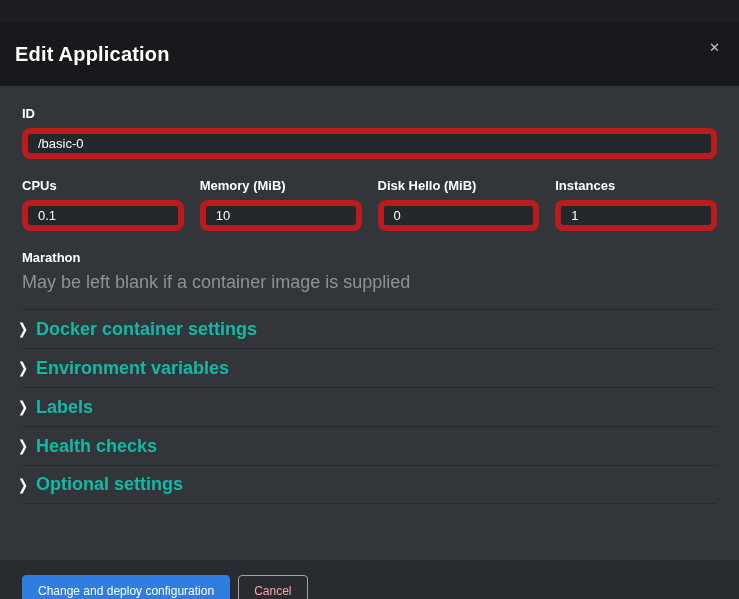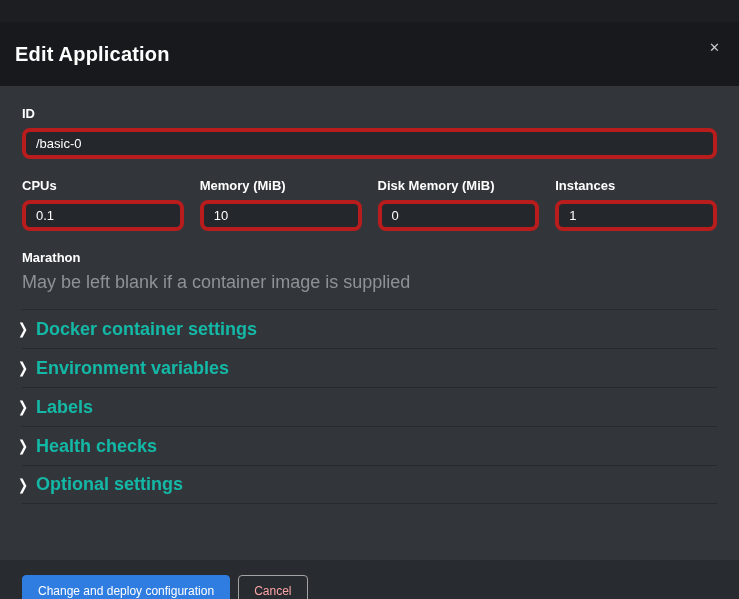--- a/index.html
+++ b/index.html
@@ -56,21 +56,21 @@
   .field-label {
     display: block;
     font-size: 13px;
     font-weight: 700;
     color: #ffffff;
     margin-bottom: 7px;
   }
   .text-input, .text-area {
     width: 100%;
     background: #24272b;
-    border: 4px solid #b91c1c;
+    border: 6px solid #b91c1c;
     border-radius: 8px;
     color: #ffffff;
     font-size: 13px;
     font-family: inherit;
     outline: none;
   }
   .text-input { height: 31px; padding: 0 10px; }
   .text-area  { height: 55px; padding: 7px 10px; resize: vertical; line-height: 1.4; }
   .form-group { margin-bottom: 19px; }
   .form-row {
@@ -157,21 +157,21 @@
     <div class="form-row">
       <div>
         <label class="field-label">CPUs</label>
         <input class="text-input" type="text" value="0.1" style="">
       </div>
       <div>
         <label class="field-label">Memory (MiB)</label>
         <input class="text-input" type="text" value="10" style="">
       </div>
       <div>
-        <label class="field-label">Disk Memory (MiB)</label>
+        <label class="field-label">Disk Hello (MiB)</label>
         <input class="text-input" type="text" value="0" style="">
       </div>
       <div>
         <label class="field-label">Instances</label>
         <input class="text-input" type="text" value="1" style="">
       </div>
     </div>
 
     <div class="command-group">
       <label class="field-label">Marathon</label>

